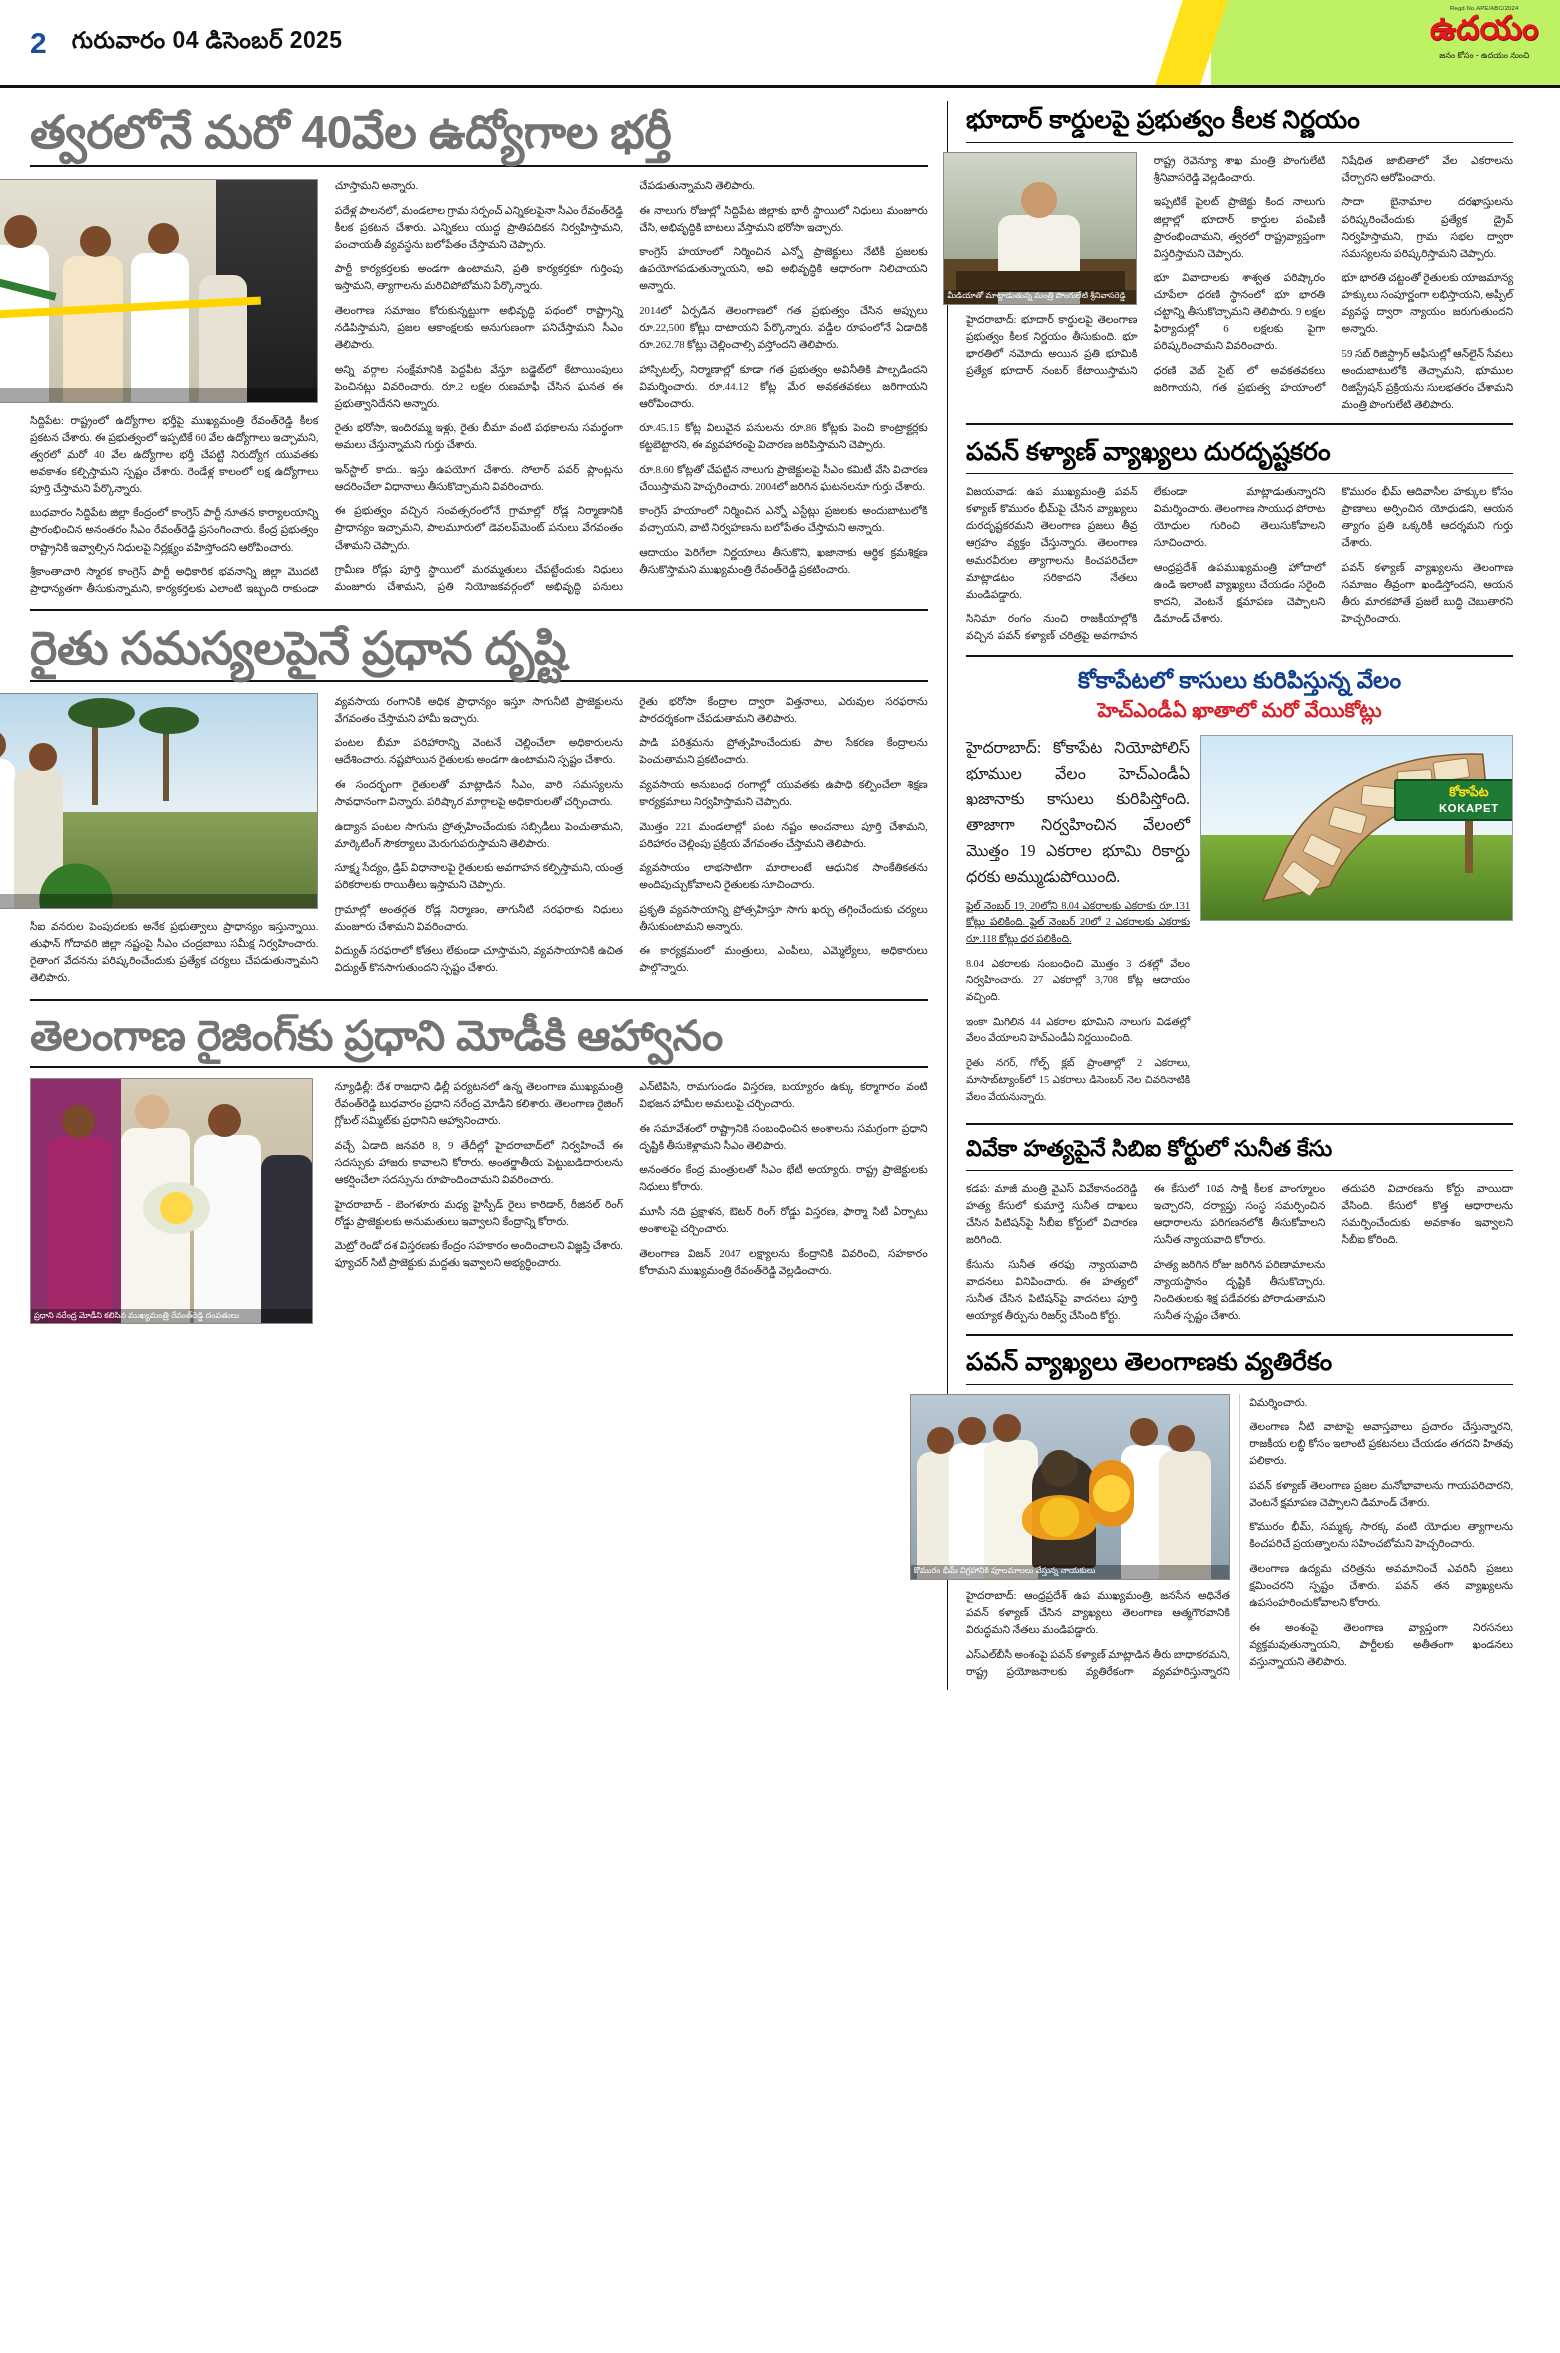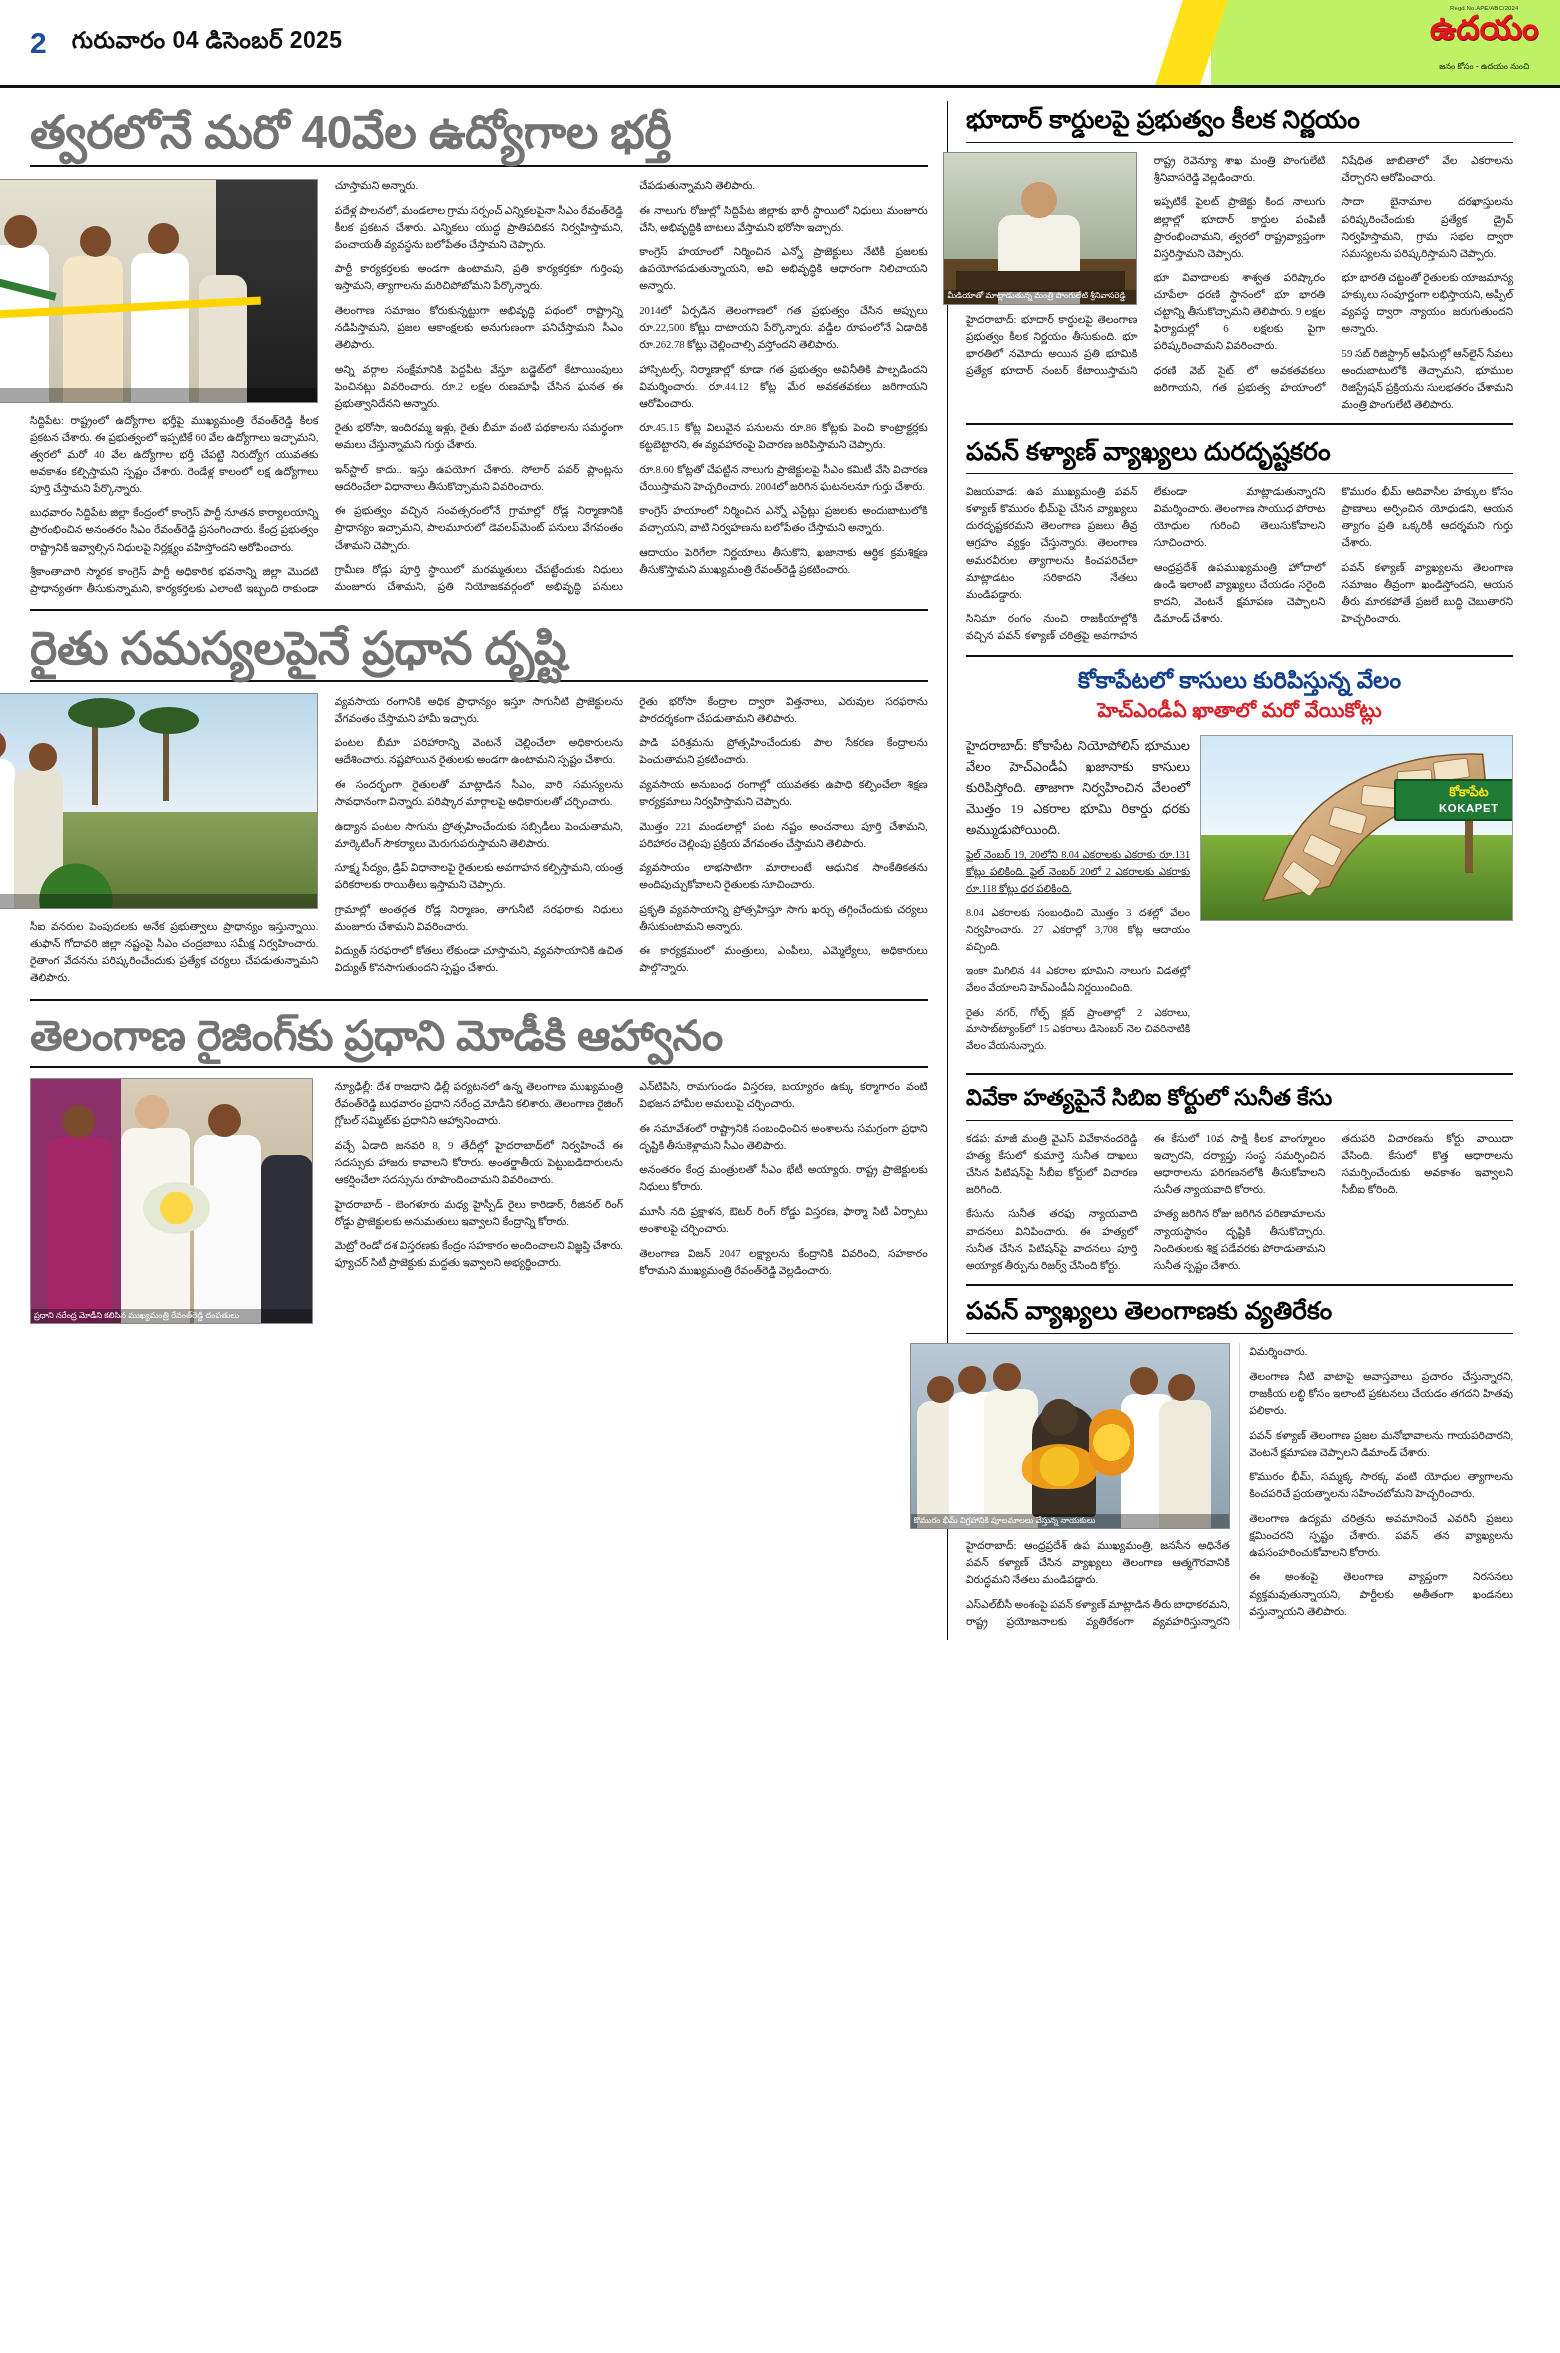--- a/index.html
+++ b/index.html
@@ -81,21 +81,21 @@
     font-size: 33px;
     font-weight: bold;
     color: #e2171e;
     line-height: 1.05;
     text-shadow: 0.7px 0.7px 0 #7a0b0e;
   }
   .logo-sub {
     font-family: "Liberation Sans", sans-serif;
     font-size: 8.2px;
     color: #111;
-    margin-top: 17px;
+    margin-top: 6px;
   }
 
   
   .content {
     display: flex;
     padding: 13.4px 30px 18px 30px;
     gap: 0;
   }
   .col-left { width: 917px; padding-right: 19.4px; }
   .col-right { width: 566px; padding-left: 18px; border-left: 1.5px solid #111; }
@@ -389,21 +389,21 @@
         </div>
       </div>
 
       <div class="sec clearfix">
         <div class="rule-thick"></div>
         <h2 class="head-sub blue" style="text-align:center;font-size:23px;">కోకాపేటలో కాసులు కురిపిస్తున్న వేలం</h2>
         <div class="sub-red" style="text-align:center;">హెచ్ఎండీఏ ఖాతాలో మరో వేయికోట్లు</div>
 
         <div style="display:flex;gap:10.4px;">
           <div style="width:224px;">
-            <p class="body" style="font-size:13px;">హైదరాబాద్: కోకాపేట నియోపోలిస్ భూముల వేలం హెచ్ఎండీఏ ఖజానాకు కాసులు కురిపిస్తోంది. తాజాగా నిర్వహించిన వేలంలో మొత్తం 19 ఎకరాల భూమి రికార్డు ధరకు అమ్ముడుపోయింది.</p>
+            <p class="body" style="font-size:16px;">హైదరాబాద్: కోకాపేట నియోపోలిస్ భూముల వేలం హెచ్ఎండీఏ ఖజానాకు కాసులు కురిపిస్తోంది. తాజాగా నిర్వహించిన వేలంలో మొత్తం 19 ఎకరాల భూమి రికార్డు ధరకు అమ్ముడుపోయింది.</p>
             <p class="body" style="font-size:10.4px;text-decoration:underline;">ఫైల్ నెంబర్ 19, 20లోని 8.04 ఎకరాలకు ఎకరాకు రూ.131 కోట్లు పలికింది. ఫైల్ నెంబర్ 20లో 2 ఎకరాలకు ఎకరాకు రూ.118 కోట్లు ధర పలికింది.</p>
             <p class="body" style="font-size:10.4px;">8.04 ఎకరాలకు సంబంధించి మొత్తం 3 దశల్లో వేలం నిర్వహించారు. 27 ఎకరాల్లో 3,708 కోట్ల ఆదాయం వచ్చింది.</p>
             <p class="body" style="font-size:10.4px;">ఇంకా మిగిలిన 44 ఎకరాల భూమిని నాలుగు విడతల్లో వేలం వేయాలని హెచ్ఎండీఏ నిర్ణయించింది.</p>
             <p class="body" style="font-size:10.4px;">రైతు నగర్, గోల్ఫ్ క్లబ్ ప్రాంతాల్లో 2 ఎకరాలు, మాసాబ్‌ట్యాంక్‌లో 15 ఎకరాలు డిసెంబర్ నెల చివరినాటికి వేలం వేయనున్నారు.</p>
           </div>
 
           <div class="kokapet-box" style="flex:1 1 auto;height:186px;">
             <div class="kk-sky"></div>
             <div class="kk-ground"></div>
 

